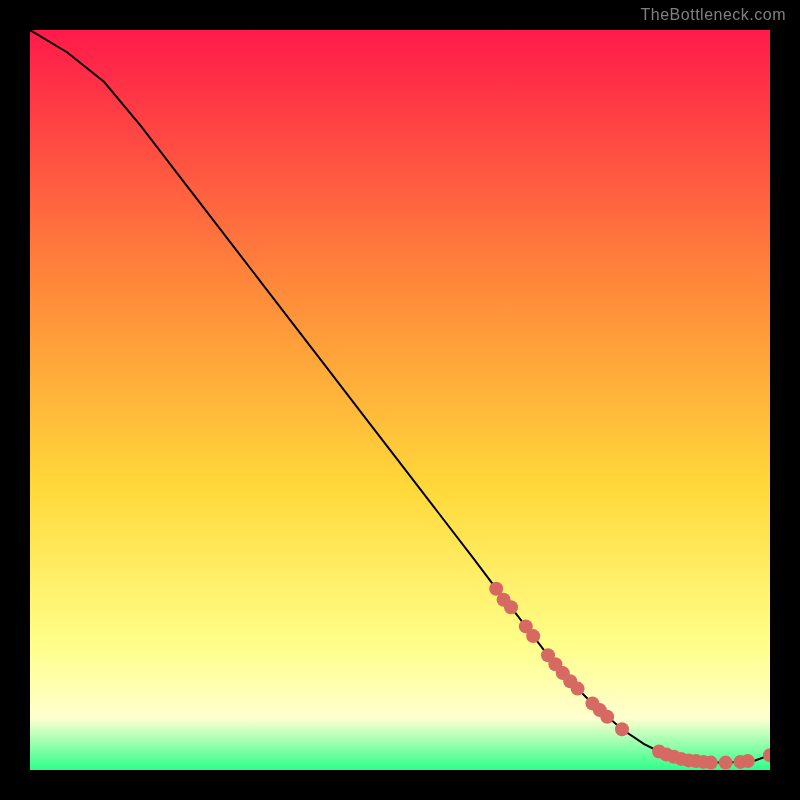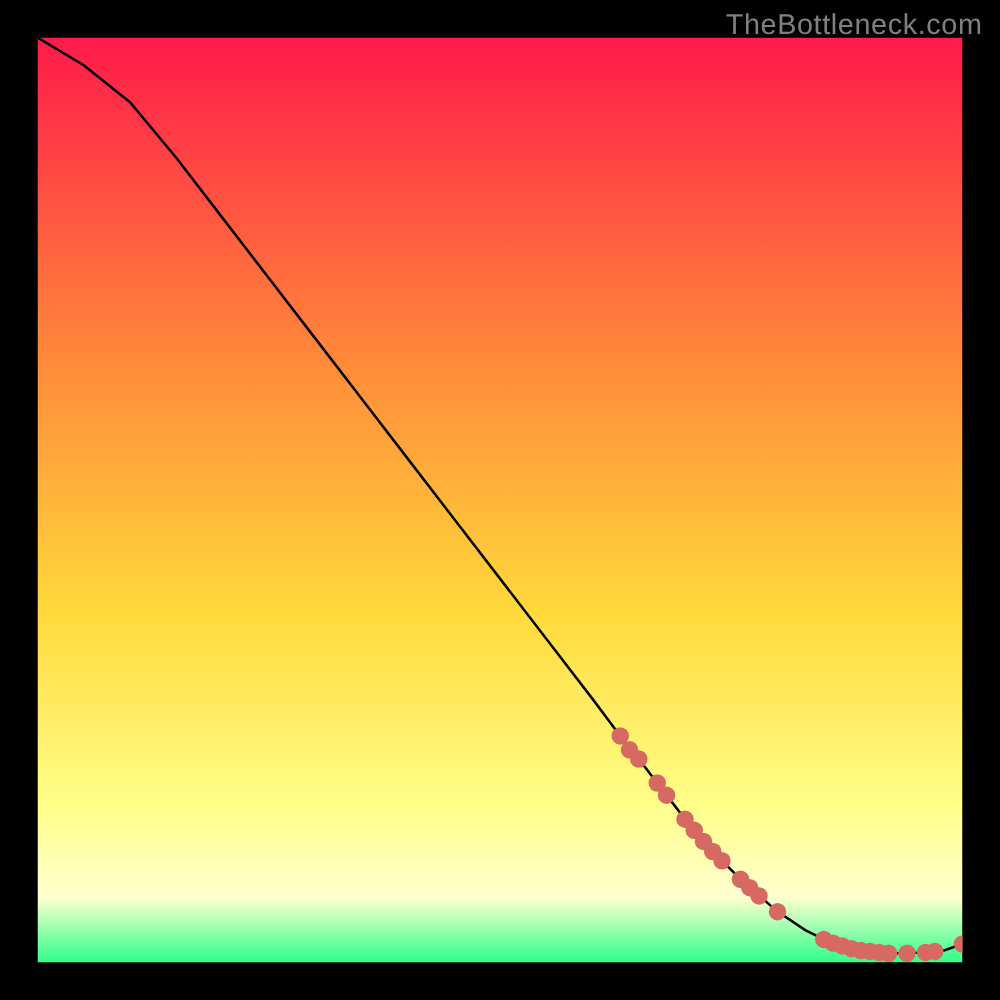--- a/index.html
+++ b/index.html
@@ -9,21 +9,21 @@
     background: #000;
     position: relative;
     font-family: Arial, Helvetica, sans-serif;
     overflow: hidden;
   }
   .watermark {
     position: absolute;
     top: 6px;
     right: 14px;
     color: #808080;
-    font-size: 23px;
+    font-size: 16px;
     font-weight: 400;
     letter-spacing: 0.5px;
     z-index: 3;
   }
   .plot {
     position: absolute;
     left: 30px;
     top: 30px;
     width: 740px;
     height: 740px;

